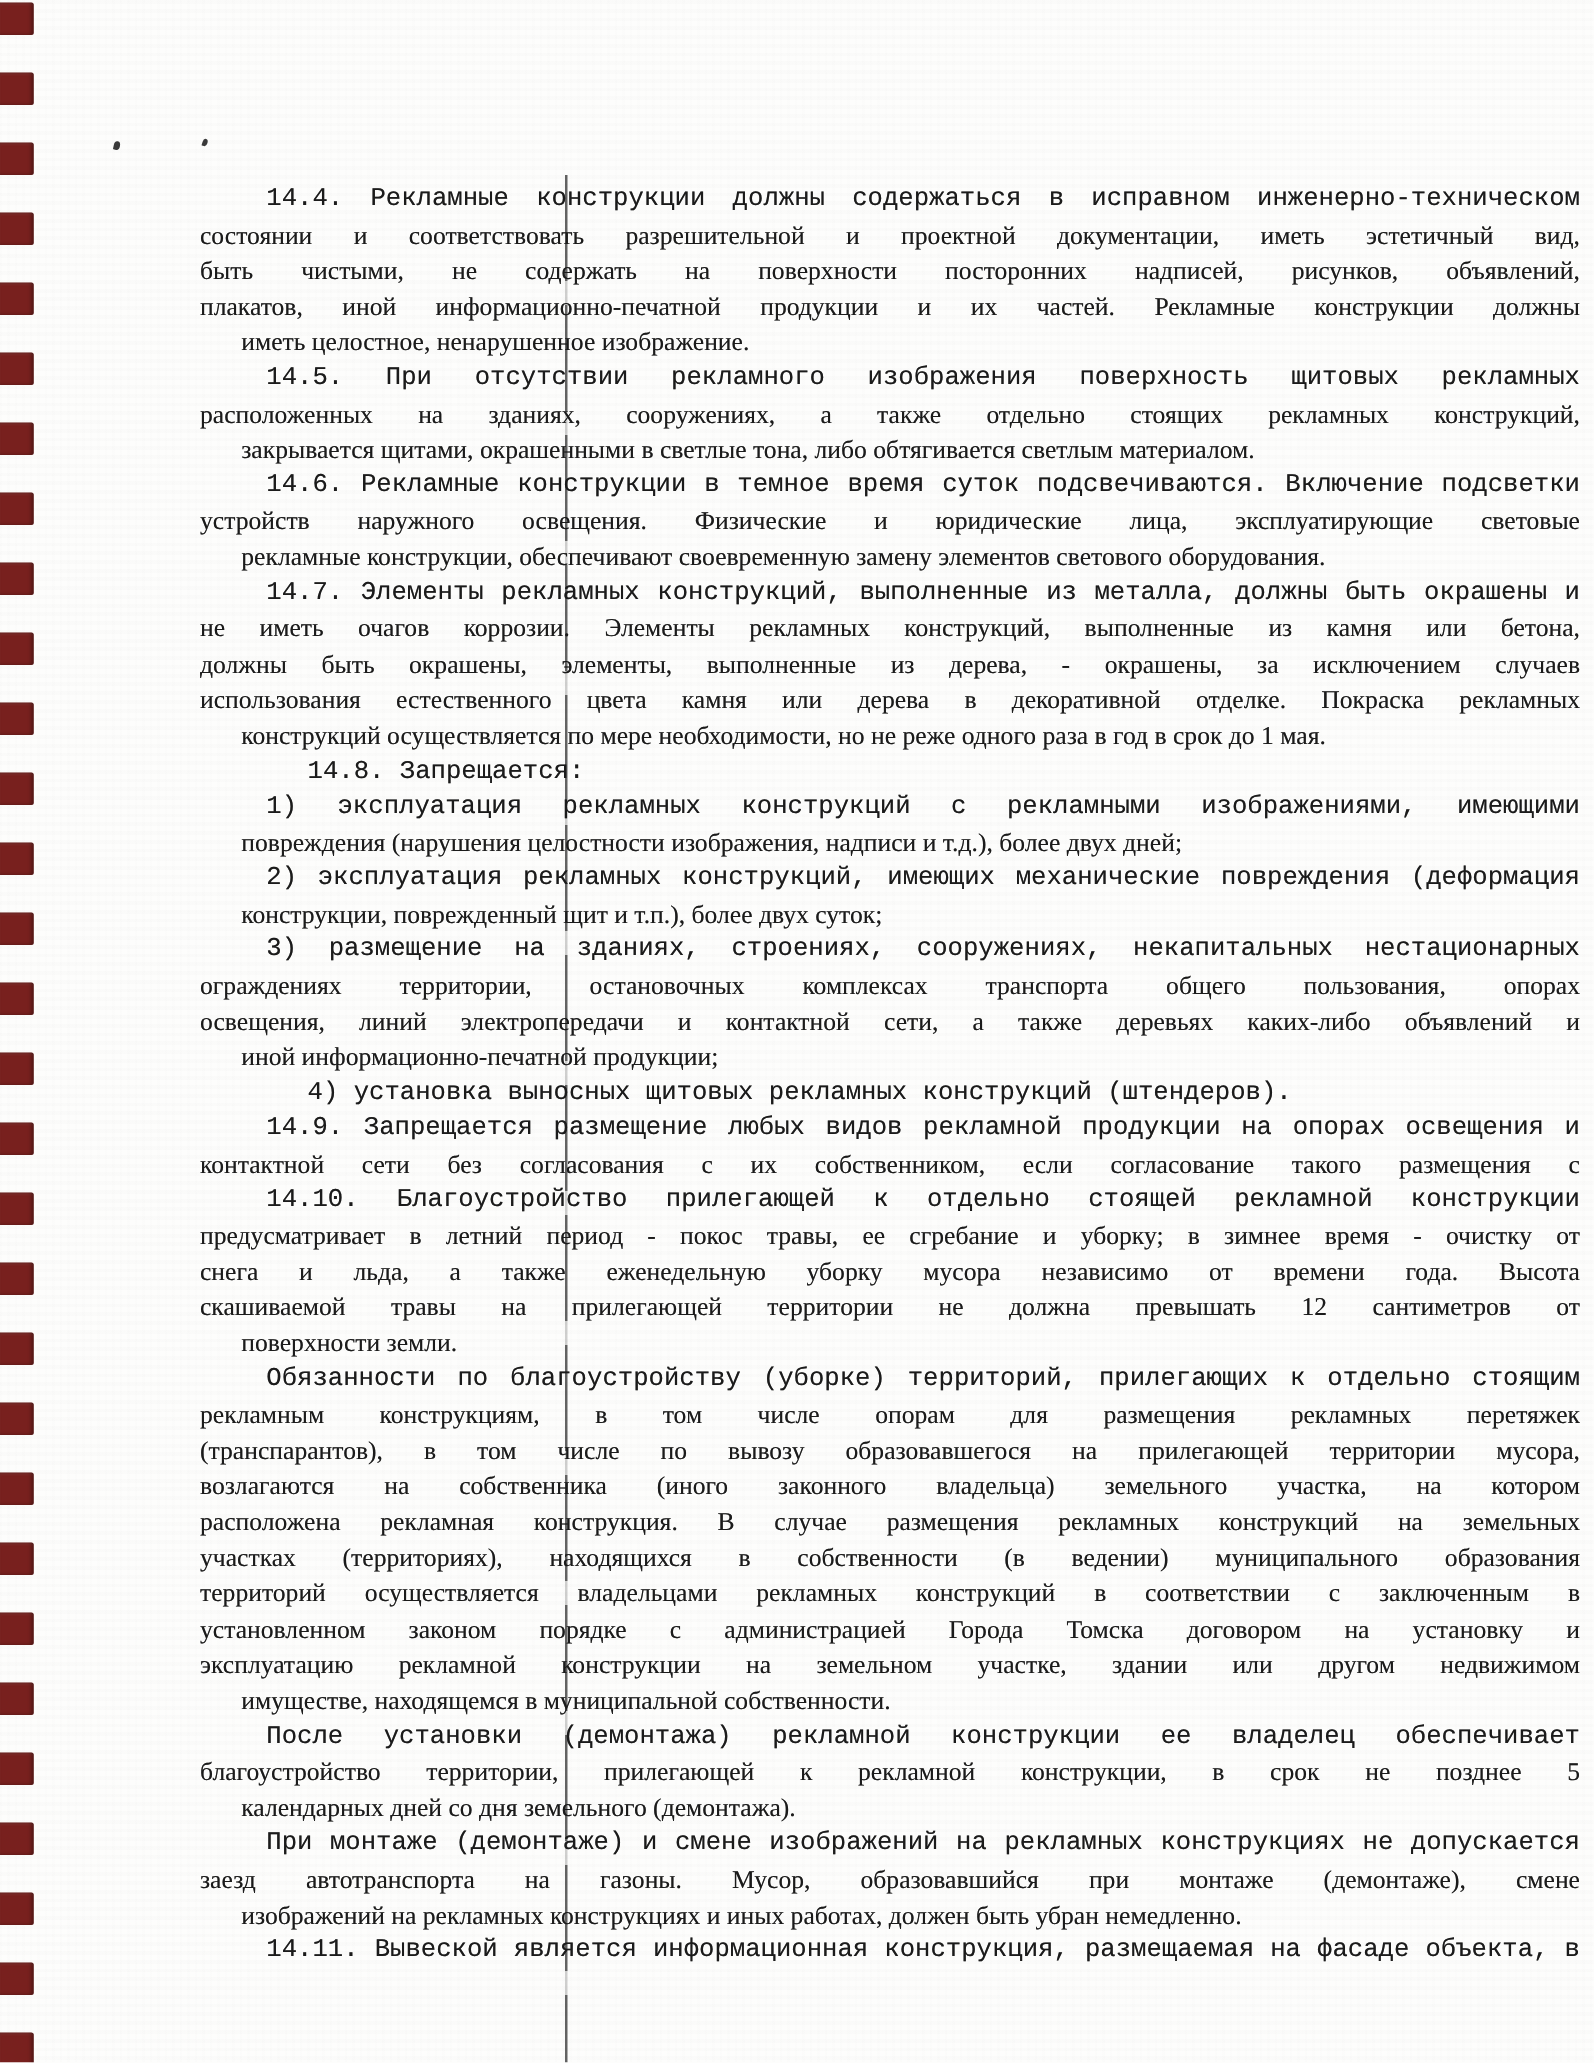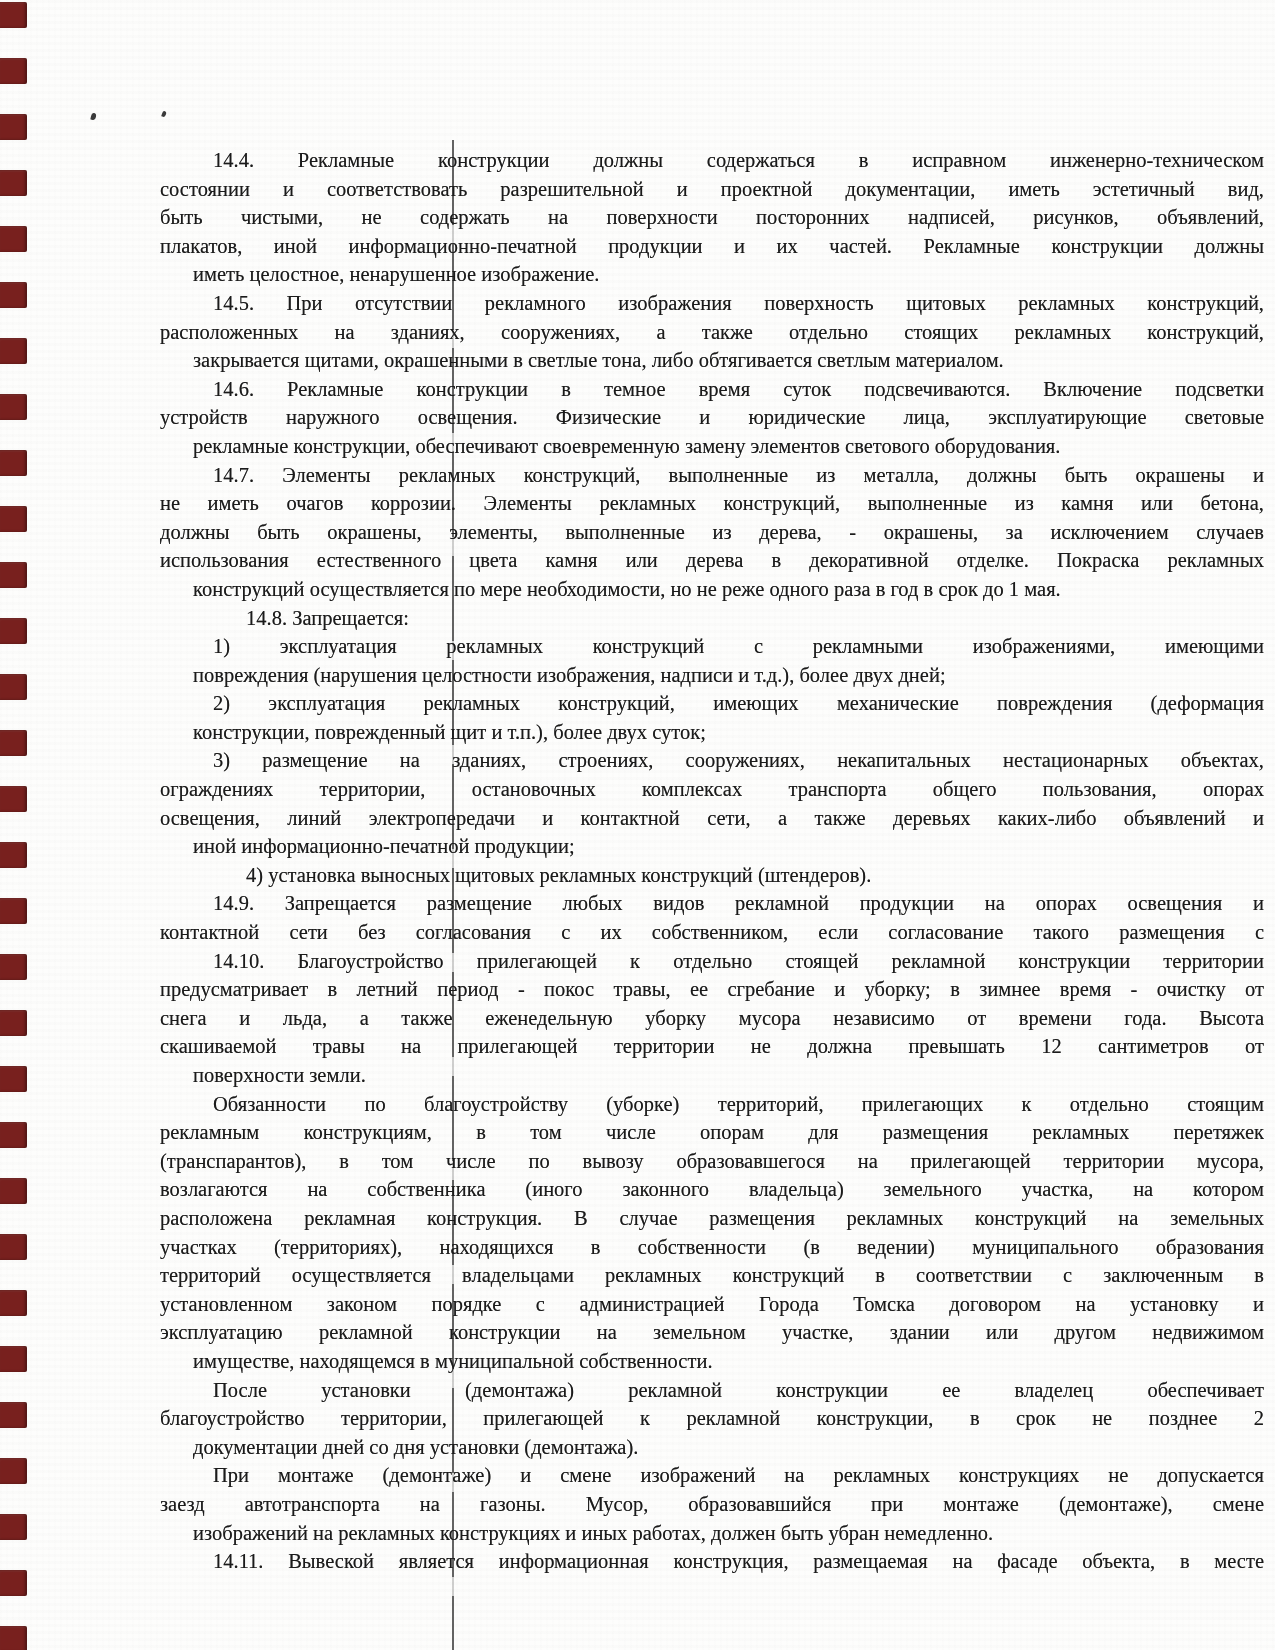--- a/index.html
+++ b/index.html
@@ -23,21 +23,21 @@
     color: var(--text-color, #1b1b1b);
     text-shadow: 0 0 0.5px rgba(20,20,20,0.55);
   }
   .para { margin: 0; }
   .ln {
     text-align: justify;
     text-align-last: justify;
     height: 28.6px;
     overflow: hidden;
   }
-  .ln.indent { padding-left: 53px; }
+  .ln.indent { padding-left: 53px; font-family: Liberation Mono, monospace; }
   .ln.last { text-align-last: left; margin-left: 33px; }
 
   
   .edge-marks { position: absolute; left: 0; top: 0; width: 30px; height: 1650px; overflow: hidden; }
   .edge-mark {
     position: absolute;
     left: 0;
     width: 27px;
     height: 26px;
     background: var(--edge-mark-color, #78201e);
@@ -185,22 +185,22 @@
       <div class="ln">возлагаются на собственника (иного законного владельца) земельного участка, на котором</div>
       <div class="ln">расположена рекламная конструкция. В случае размещения рекламных конструкций на земельных</div>
       <div class="ln">участках (территориях), находящихся в собственности (в ведении) муниципального образования</div>
       <div class="ln">территорий осуществляется владельцами рекламных конструкций в соответствии с заключенным в</div>
       <div class="ln">установленном законом порядке с администрацией Города Томска договором на установку и</div>
       <div class="ln">эксплуатацию рекламной конструкции на земельном участке, здании или другом недвижимом</div>
       <div class="ln last">имуществе, находящемся в муниципальной собственности.</div>
     </div>
     <div class="para">
       <div class="ln indent">После установки (демонтажа) рекламной конструкции ее владелец обеспечивает</div>
-      <div class="ln">благоустройство территории, прилегающей к рекламной конструкции, в срок не позднее 2</div>
-      <div class="ln last">документации дней со дня установки (демонтажа).</div>
+      <div class="ln">благоустройство территории, прилегающей к рекламной конструкции, в срок не позднее 5</div>
+      <div class="ln last">календарных дней со дня земельного (демонтажа).</div>
     </div>
     <div class="para">
       <div class="ln indent">При монтаже (демонтаже) и смене изображений на рекламных конструкциях не допускается</div>
       <div class="ln">заезд автотранспорта на газоны. Мусор, образовавшийся при монтаже (демонтаже), смене</div>
       <div class="ln last">изображений на рекламных конструкциях и иных работах, должен быть убран немедленно.</div>
     </div>
     <div class="para">
       <div class="ln indent">14.11. Вывеской является информационная конструкция, размещаемая на фасаде объекта, в месте</div>
     </div>
   </div>

